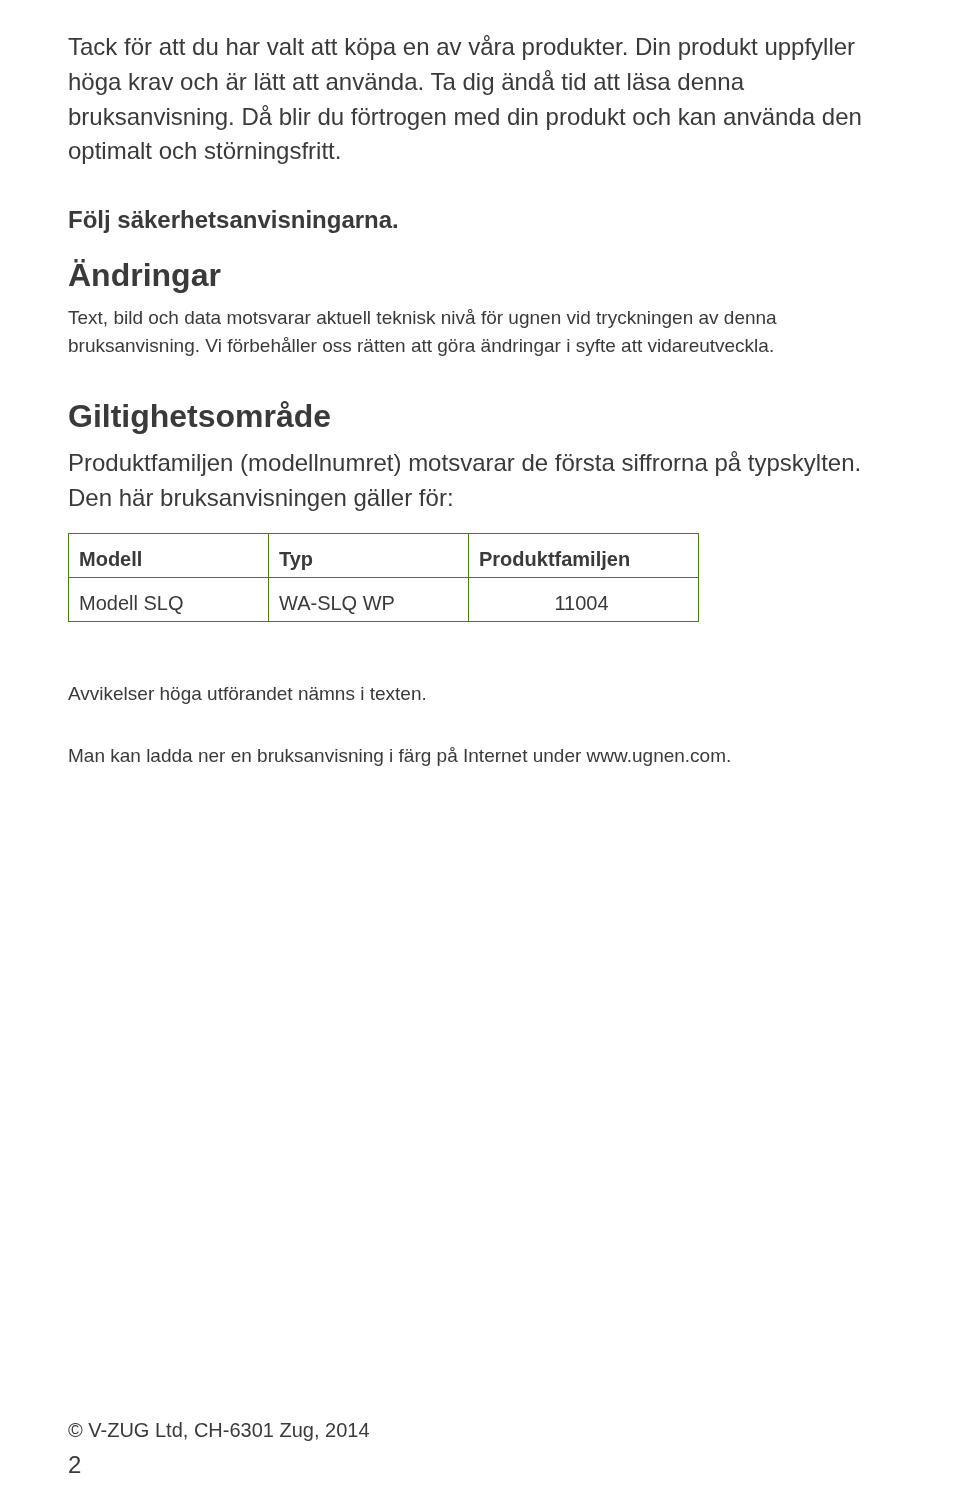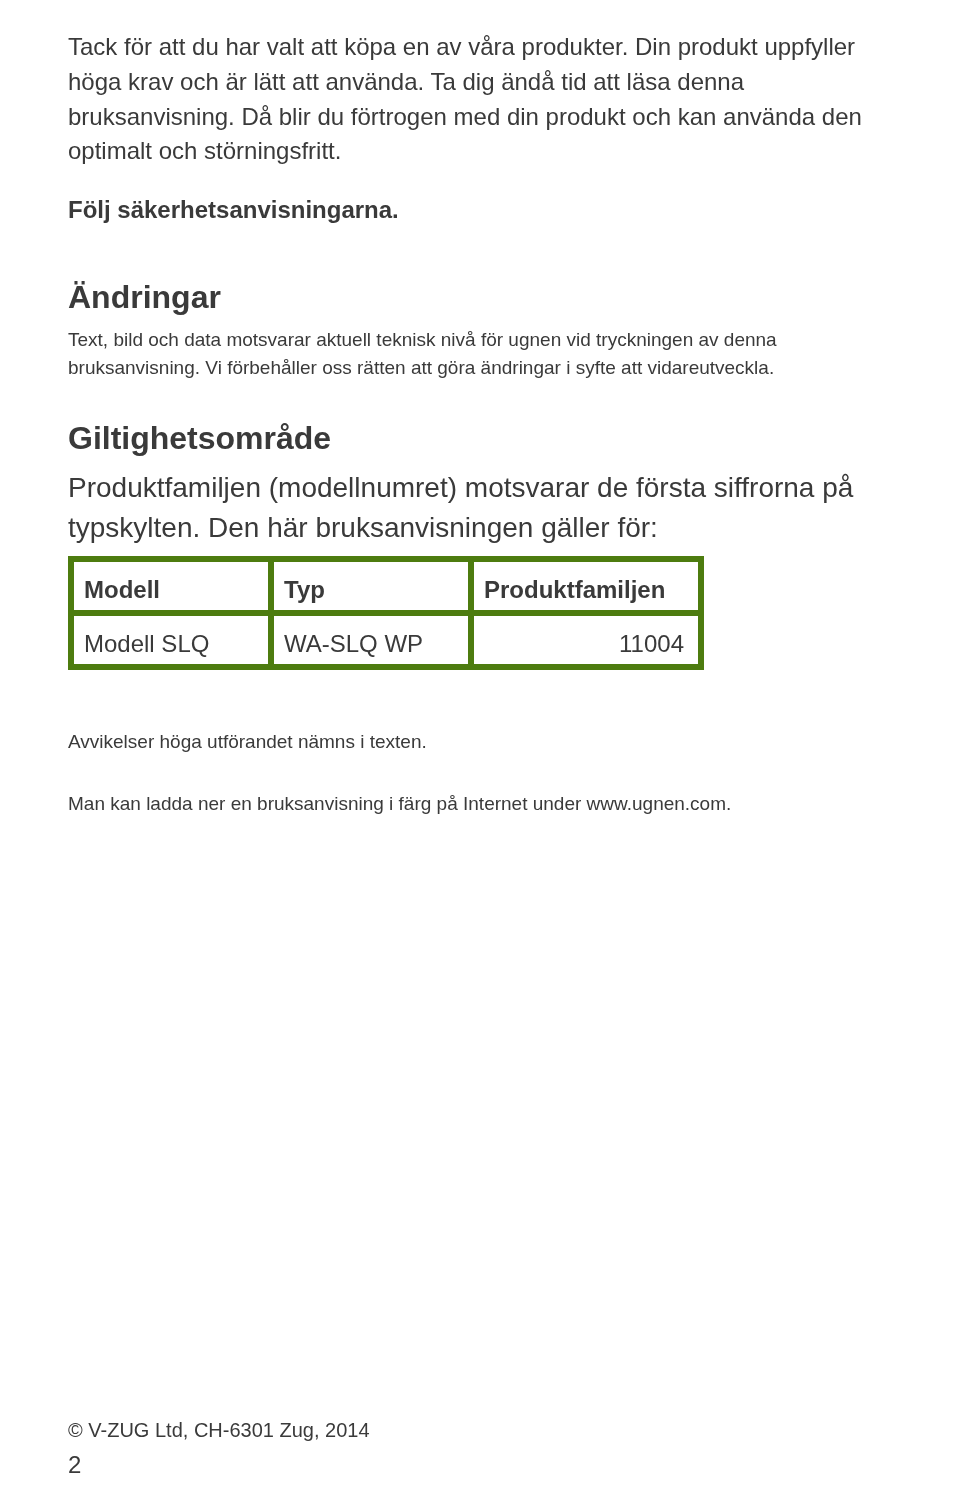--- a/index.html
+++ b/index.html
@@ -7,56 +7,56 @@
   body {
     font-family: Arial, Helvetica, sans-serif;
     color: #3a3a3a;
     background: #ffffff;
     position: relative;
     padding: 30px 68px 40px 68px;
   }
   .intro {
     font-size: 24px;
     line-height: 1.45;
-    margin-bottom: 24px;
+    margin-bottom: 34px;
   }
   .follow {
     font-size: 24px;
     line-height: 1.45;
-    margin-bottom: 46px;
+    margin-bottom: 14px;
   }
   .h-bold {
     font-size: 32px;
     font-weight: bold;
     line-height: 1.45;
     margin-bottom: 6px;
   }
   .para {
     font-size: 19px;
     line-height: 1.45;
     margin-bottom: 34px;
   }
   .para-tight {
-    font-size: 28px;
+    font-size: 24px;
     line-height: 1.45;
-    margin-bottom: 7px;
+    margin-bottom: 18px;
   }
   table.model {
     border-collapse: collapse;
     margin-bottom: 58px;
   }
   table.model th, table.model td {
-    border: 6px solid #4d7c0f;
-    font-size: 24px;
+    border: 1px solid #4d7c0f;
+    font-size: 20px;
     text-align: left;
     padding: 14px 14px 6px 10px;
     font-weight: normal;
   }
   table.model th { font-weight: bold; }
-  table.model td.center, table.model th.center { text-align: right; }
+  table.model td.center, table.model th.center { text-align: center; }
   .col1 { width: 200px; }
   .col2 { width: 200px; margin-left: 16px; }
   .col3 { width: 230px; }
   .footer {
     position: absolute;
     left: 68px;
     bottom: 40px;
     font-size: 20px;
     line-height: 1.5;
   }

